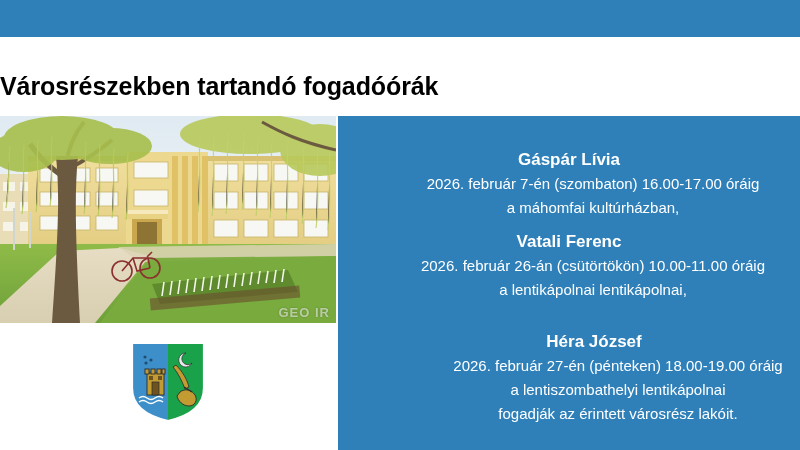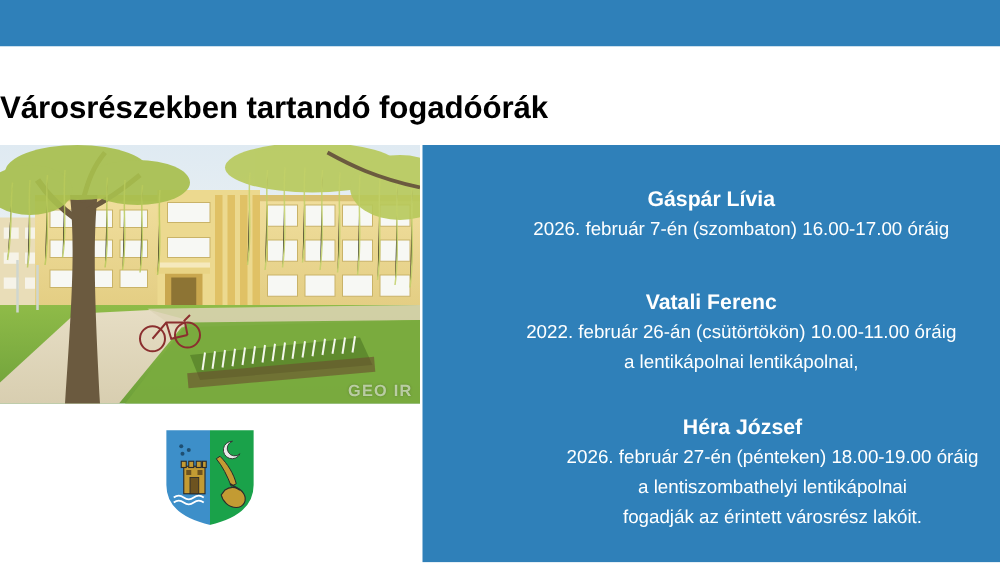--- a/index.html
+++ b/index.html
@@ -330,25 +330,26 @@
 
       <path d="M4 3 H76 V48 C76 66 62 76 40 81 C18 76 4 66 4 48 Z" fill="none" stroke="#ffffff" stroke-width="2.2"></path>
     </svg>
   </div>
 
   <div id="info-panel">
 
     <div class="entry" id="entry-0">
       <div class="entry-name">Gáspár Lívia</div>
       <div class="entry-line">2026. február 7-én (szombaton) 16.00-17.00 óráig</div>
+      <div class="entry-line">a máhomfai kultúrházban,</div>
     </div>
 
     <div class="entry" id="entry-1">
       <div class="entry-name">Vatali Ferenc</div>
-      <div class="entry-line">2022. február 26-án (csütörtökön) 10.00-11.00 óráig</div>
+      <div class="entry-line">2026. február 26-án (csütörtökön) 10.00-11.00 óráig</div>
       <div class="entry-line">a lentikápolnai lentikápolnai,</div>
     </div>
 
     <div class="entry" id="entry-2">
       <div class="entry-name">Héra József</div>
       <div class="entry-line">2026. február 27-én (pénteken) 18.00-19.00 óráig</div>
       <div class="entry-line">a lentiszombathelyi lentikápolnai</div>
       <div class="entry-line">fogadják az érintett városrész lakóit.</div>
     </div>
 

